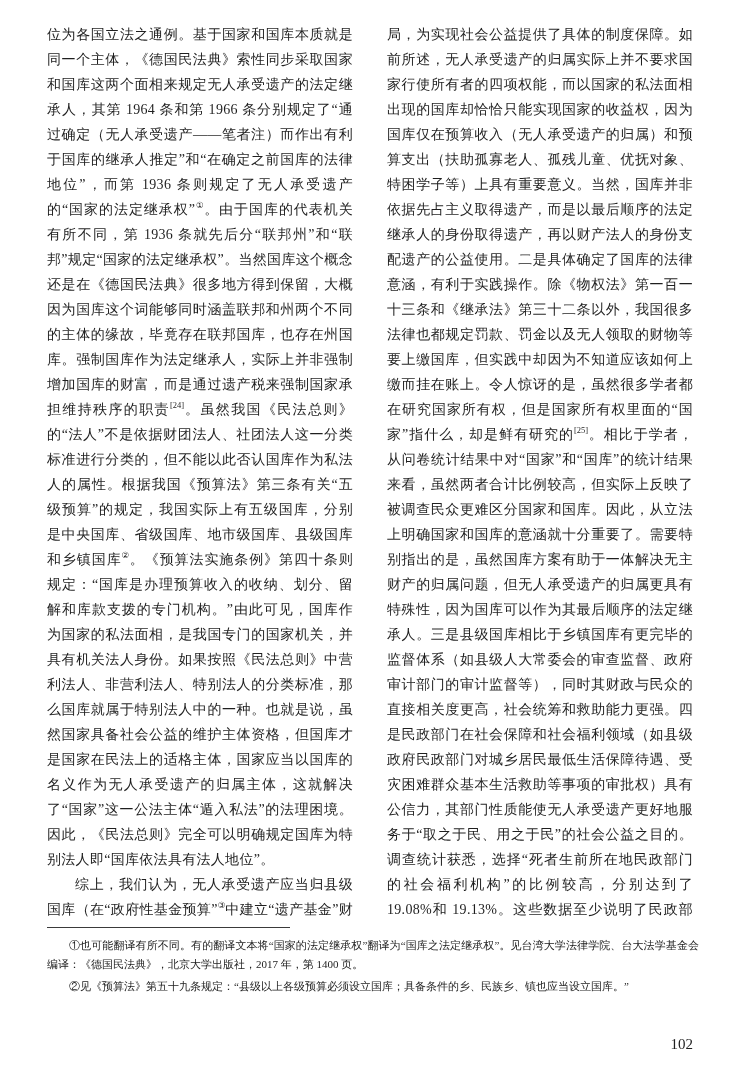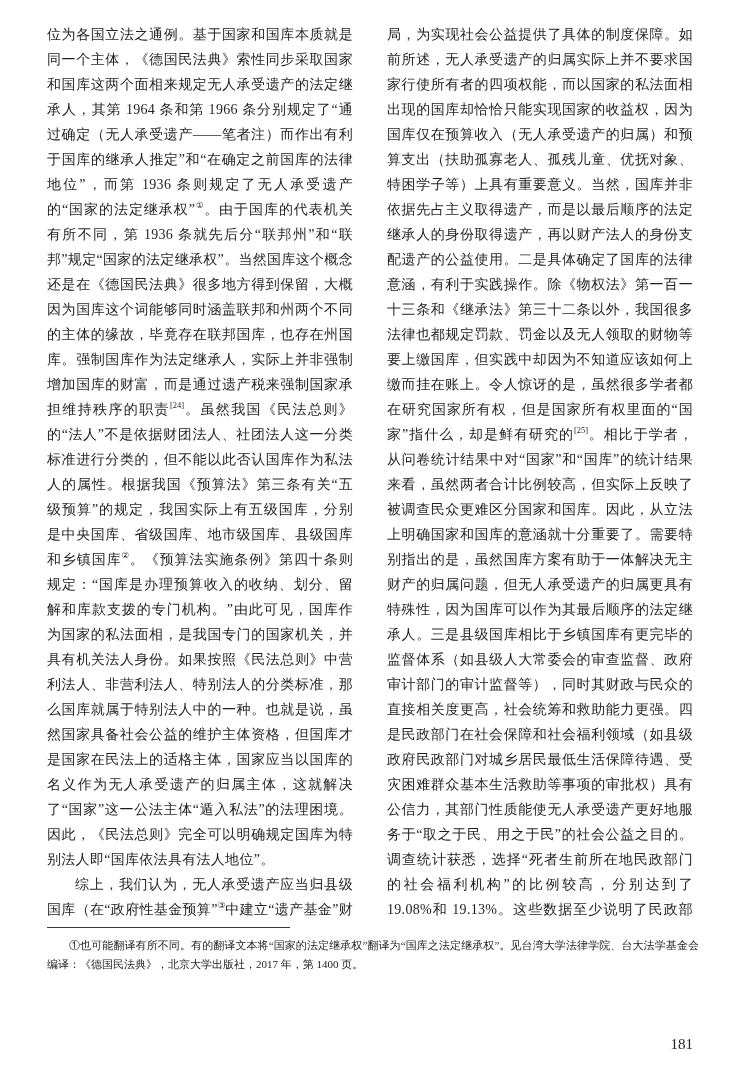--- a/index.html
+++ b/index.html
@@ -63,16 +63,17 @@
       <p class="indent">综上，我们认为，无人承受遗产应当归县级国库（在“政府性基金预算”<sup>③</sup>中建立“遗产基金”财政专户）所有，县级政府是县级国库的代表机关；在确定无人承受遗产归属之前，由县级政府民政部门担任遗产管理人；在确定无人承受遗产归属之后，由县级政府民政部门代表县级国库具体管理“遗产基金”财政专户，用于扶助孤寡老人、孤残儿童、优抚对象、特困学子等，实行专款专用。上述措施的理由主要有以下五点：一是有力破解了我国《继承法》第三十二条依公有制经济和成员身份划定归属的僵</p>
     </div>
     <div class="col">
       <p>局，为实现社会公益提供了具体的制度保障。如前所述，无人承受遗产的归属实际上并不要求国家行使所有者的四项权能，而以国家的私法面相出现的国库却恰恰只能实现国家的收益权，因为国库仅在预算收入（无人承受遗产的归属）和预算支出（扶助孤寡老人、孤残儿童、优抚对象、特困学子等）上具有重要意义。当然，国库并非依据先占主义取得遗产，而是以最后顺序的法定继承人的身份取得遗产，再以财产法人的身份支配遗产的公益使用。二是具体确定了国库的法律意涵，有利于实践操作。除《物权法》第一百一十三条和《继承法》第三十二条以外，我国很多法律也都规定罚款、罚金以及无人领取的财物等要上缴国库，但实践中却因为不知道应该如何上缴而挂在账上。令人惊讶的是，虽然很多学者都在研究国家所有权，但是国家所有权里面的“国家”指什么，却是鲜有研究的<sup>[25]</sup>。相比于学者，从问卷统计结果中对“国家”和“国库”的统计结果来看，虽然两者合计比例较高，但实际上反映了被调查民众更难区分国家和国库。因此，从立法上明确国家和国库的意涵就十分重要了。需要特别指出的是，虽然国库方案有助于一体解决无主财产的归属问题，但无人承受遗产的归属更具有特殊性，因为国库可以作为其最后顺序的法定继承人。三是县级国库相比于乡镇国库有更完毕的监督体系（如县级人大常委会的审查监督、政府审计部门的审计监督等），同时其财政与民众的直接相关度更高，社会统筹和救助能力更强。四是民政部门在社会保障和社会福利领域（如县级政府民政部门对城乡居民最低生活保障待遇、受灾困难群众基本生活救助等事项的审批权）具有公信力，其部门性质能使无人承受遗产更好地服务于“取之于民、用之于民”的社会公益之目的。调查统计获悉，选择“死者生前所在地民政部门的社会福利机构”的比例较高，分别达到了 19.08%和 19.13%。这些数据至少说明了民政部门具有实现社会公益的功能以及因此而产生的社会公信力。五是有助于基层法院监督县级政府民政部门履行遗产管理人职责。无人承受遗产中动产和不动产的归属都应当采取诉讼方式解决。在确定由县级政府民政部门担任遗产管理人之后，基层法院应当在无人承受遗产的公告程序和债务清偿程序中督促遗产管理人正当履职。</p>
     </div>
   </div>
 
   <div class="footnotes">
     <div class="fn-rule"></div>
     <p>①也可能翻译有所不同。有的翻译文本将“国家的法定继承权”翻译为“国库之法定继承权”。见台湾大学法律学院、台大法学基金会编译：《德国民法典》，北京大学出版社，2017 年，第 1400 页。</p>
+    <p>②见《预算法》第五十九条规定：“县级以上各级预算必须设立国库；具备条件的乡、民族乡、镇也应当设立国库。”</p>
   </div>
 
-  <div class="page-number">181</div>
+  <div class="page-number">102</div>
 </div>
 
 </body></html>

